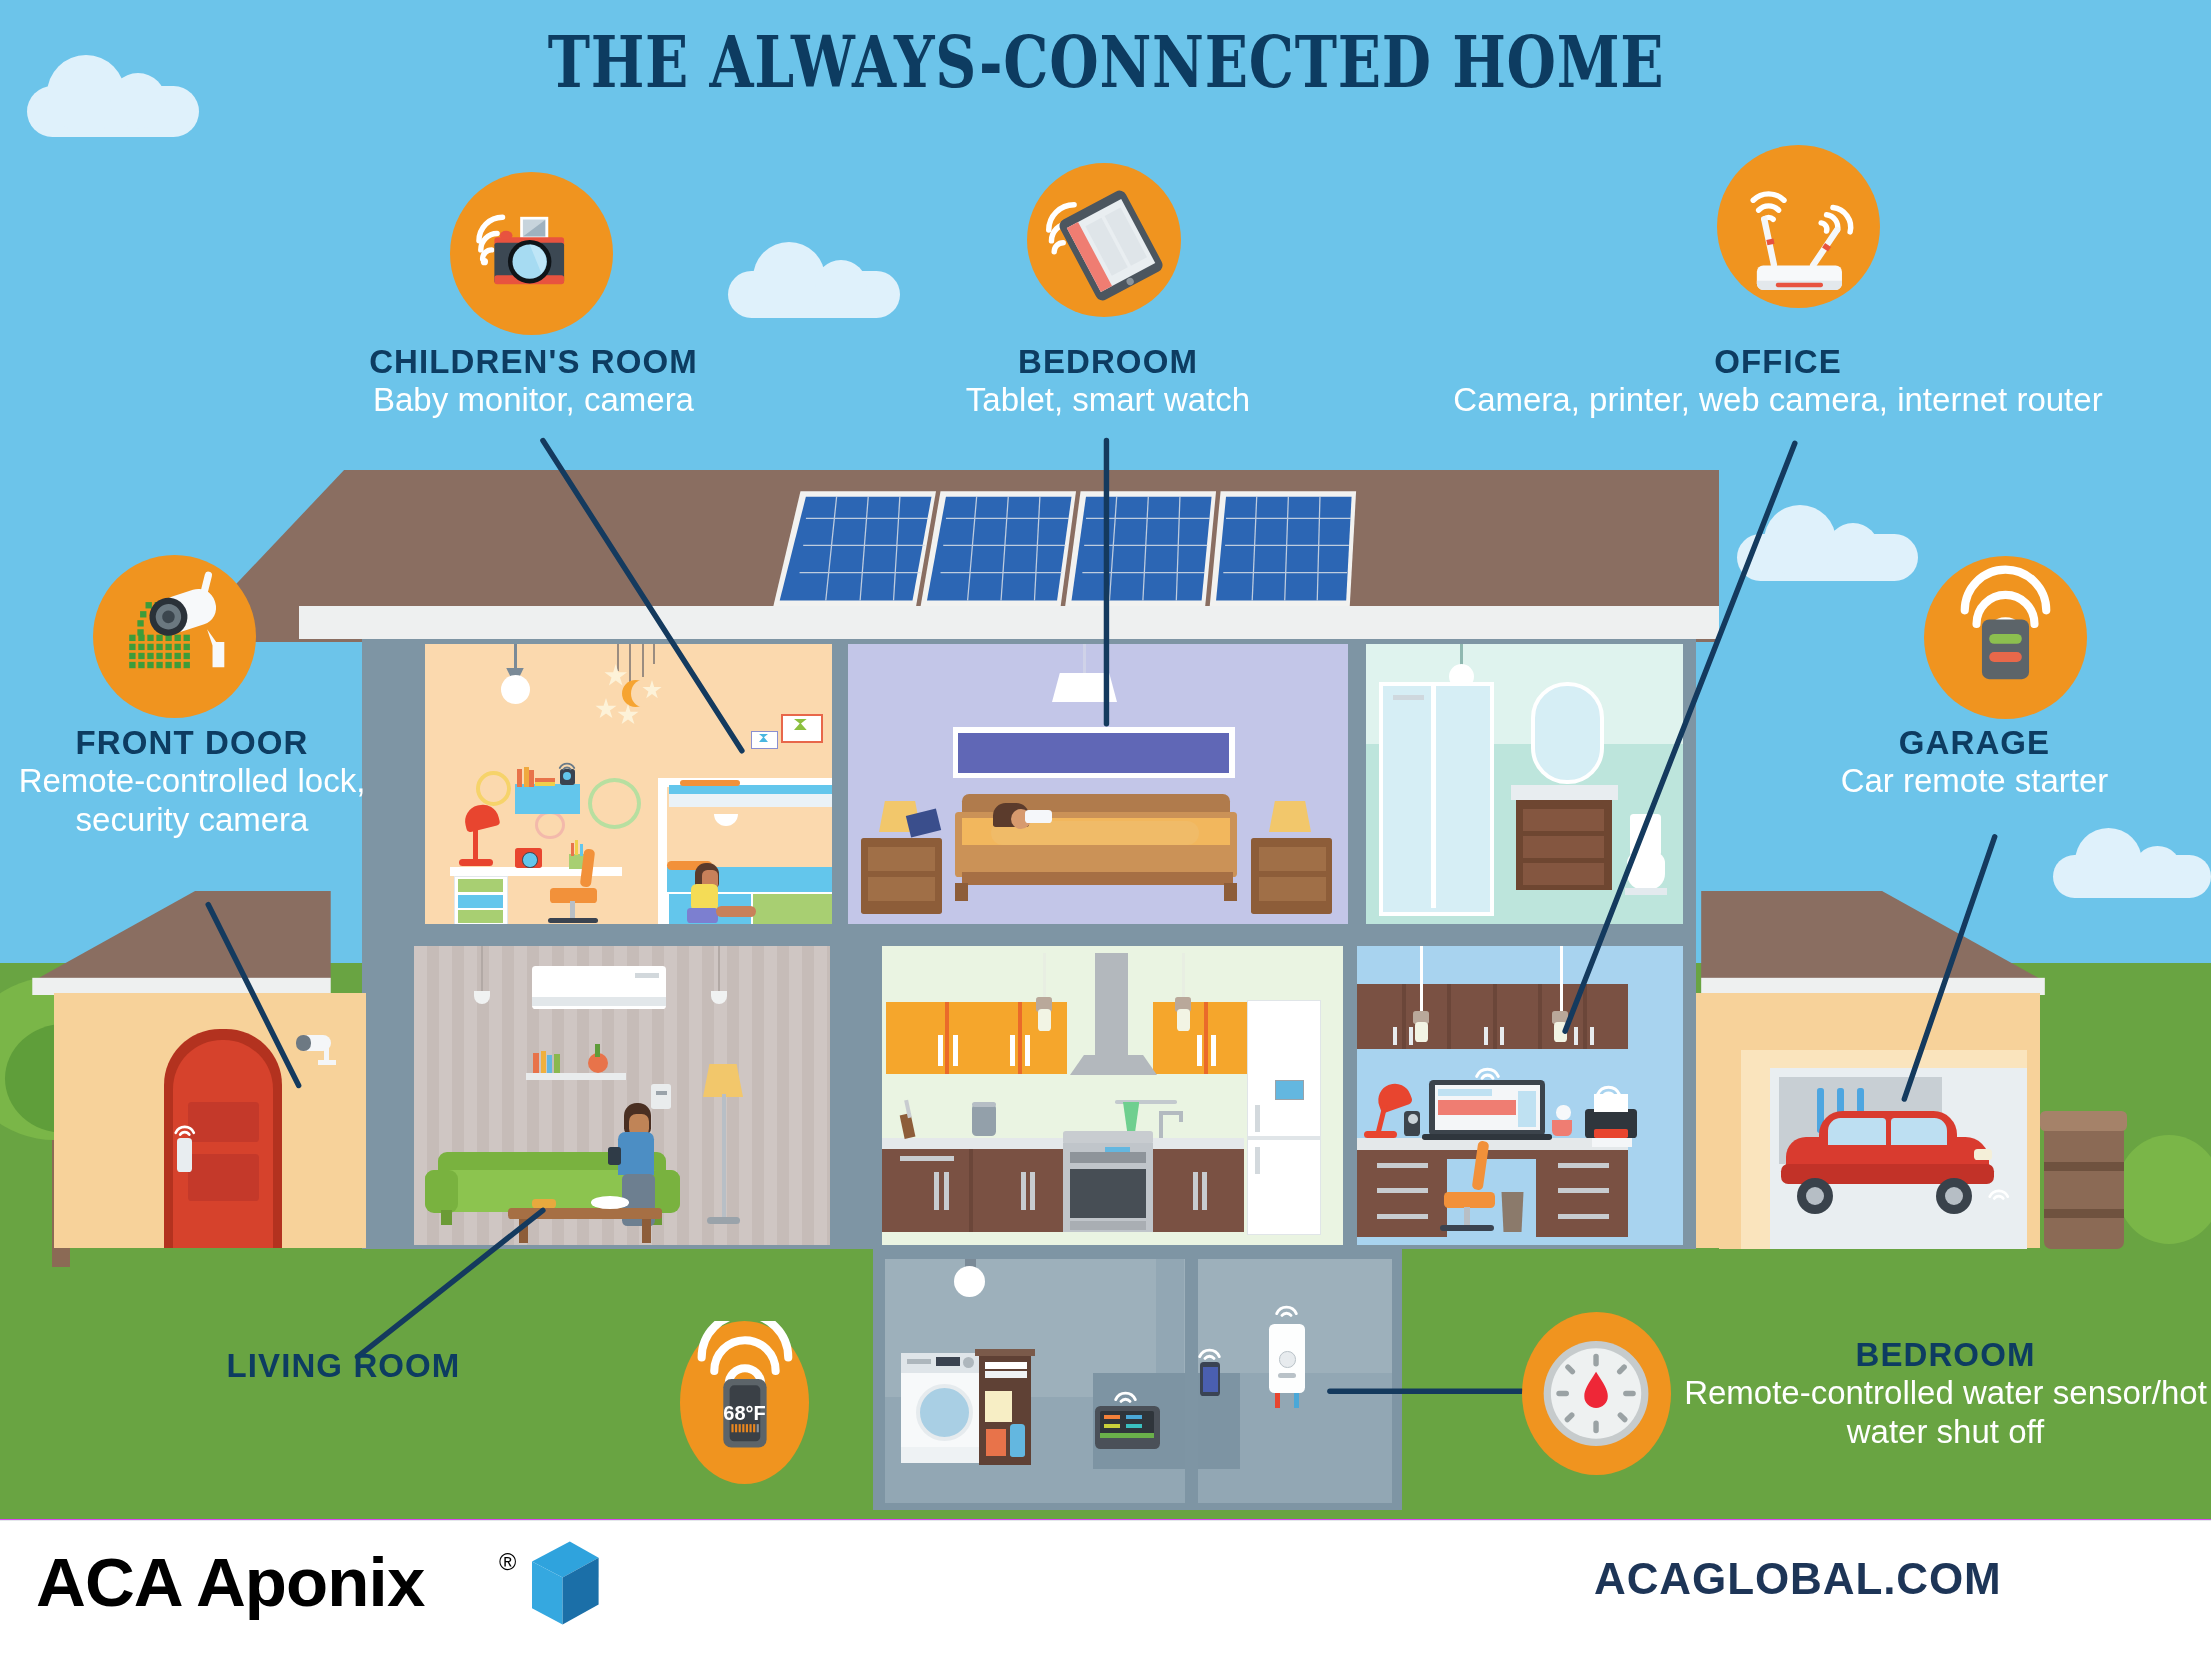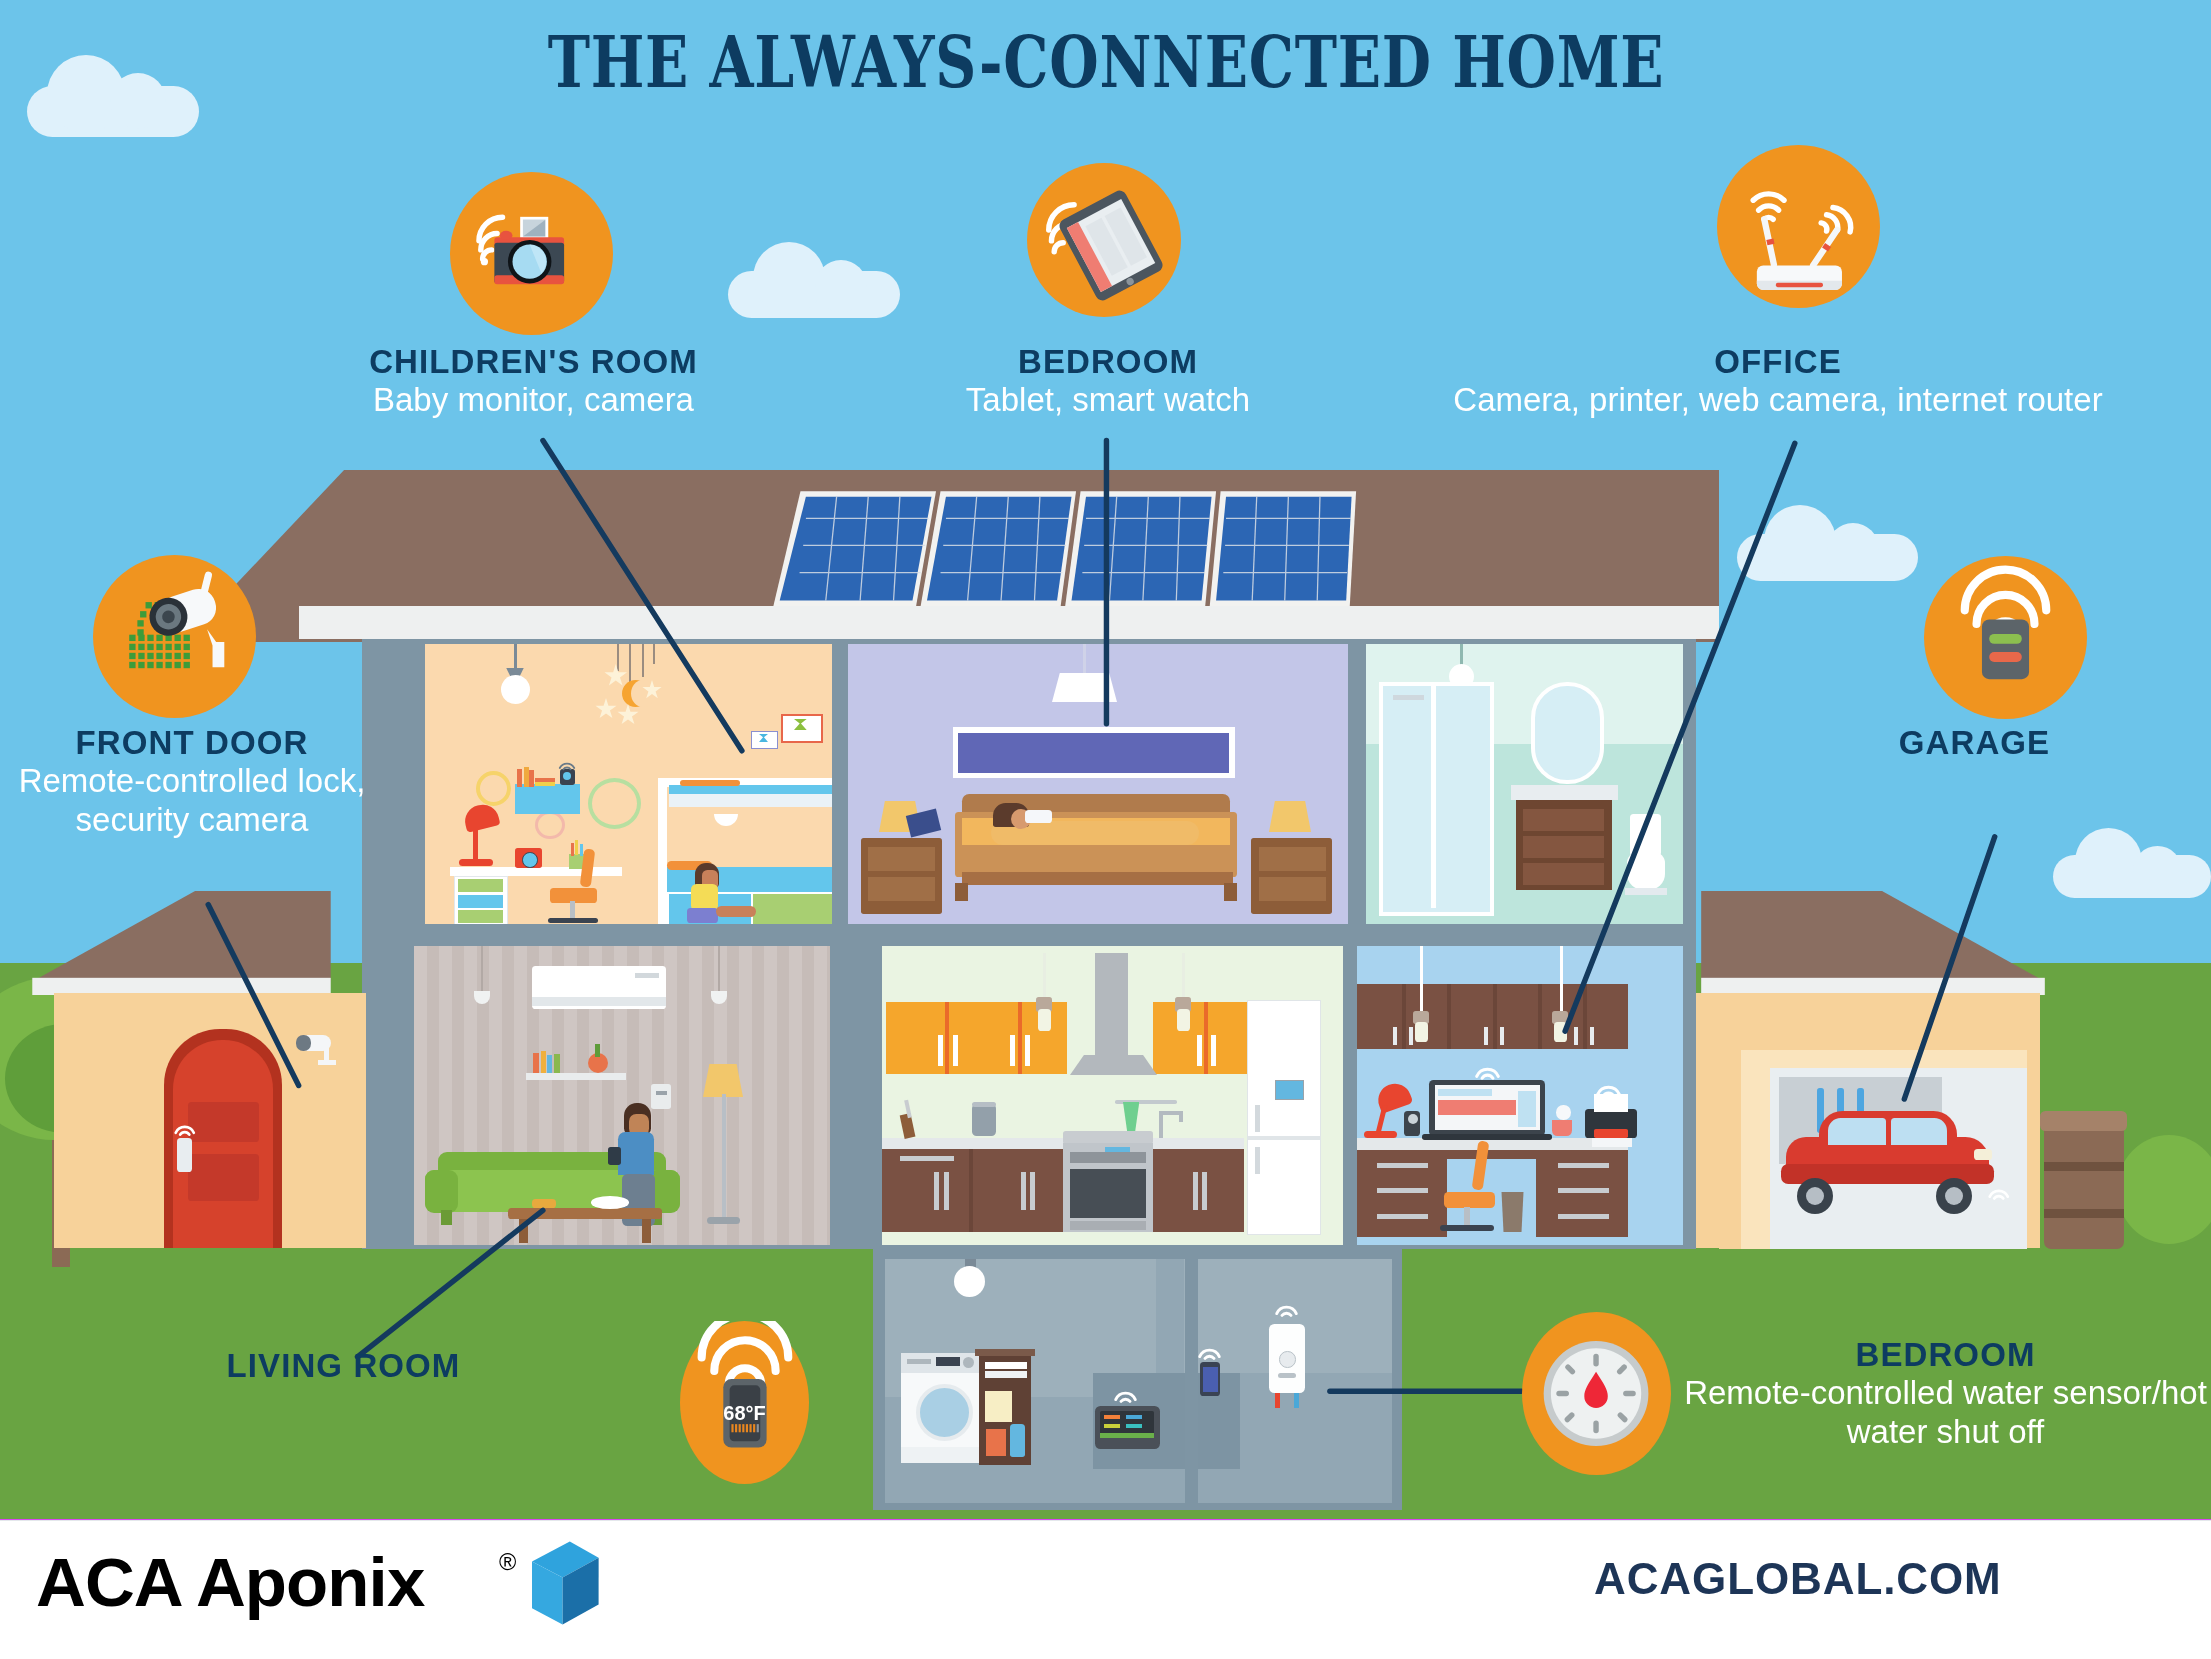--- a/index.html
+++ b/index.html
@@ -795,20 +795,21 @@
     <div class="bd">Camera, printer, web camera, internet router</div>
   </div>
 
   <div class="callout c-center" style="left:0px;top:725px;width:384px;">
     <div class="hd">FRONT DOOR</div>
     <div class="bd">Remote-controlled lock, security camera</div>
   </div>
 
   <div class="callout c-center" style="left:1737px;top:725px;width:475px;">
     <div class="hd">GARAGE</div>
+    <div class="bd">Car remote starter</div>
   </div>
 
   <div class="callout c-center" style="left:18px;top:1348px;width:651px;">
     <div class="hd">LIVING ROOM</div>
   </div>
 
   <div class="callout c-center" style="left:1683px;top:1337px;width:525px;">
     <div class="hd">BEDROOM</div>
     <div class="bd">Remote-controlled water sensor/hot water shut off</div>
   </div>

